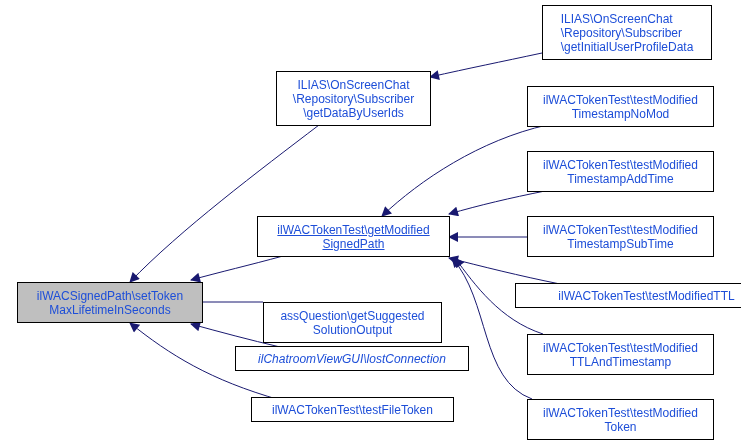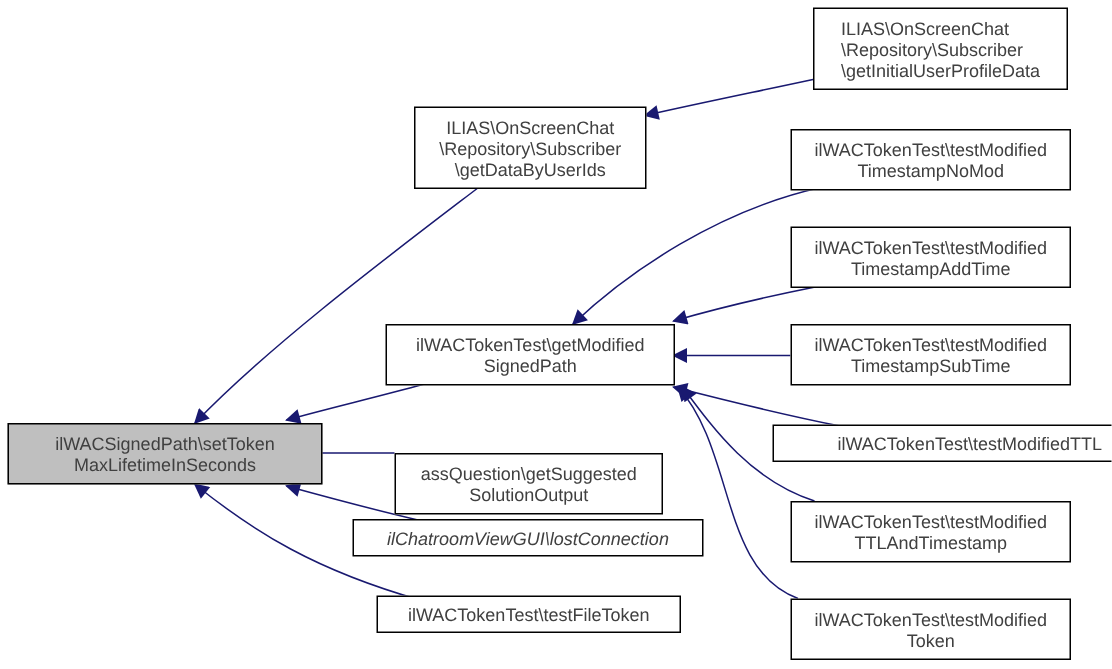--- a/index.html
+++ b/index.html
@@ -1,21 +1,21 @@
 <!DOCTYPE html>
 <html><head>
 <meta charset="utf-8">
 <style>
   html, body { margin:0; padding:0; background:#ffffff; }
   body { width:741px; height:446px; position:relative; overflow:hidden;
          font-family:"Liberation Sans", sans-serif; }
   #edges { position:absolute; left:0; top:0; width:741px; height:446px; }
   .node { position:absolute; box-sizing:border-box; border:1px solid #000;
           background:#fff; display:flex; align-items:center; justify-content:center;
-          text-align:center; font-size:12px; line-height:14px; color:#404040; cursor:pointer; }
+          text-align:center; font-size:12px; line-height:14px; color:#1d4ed8; cursor:pointer; }
   .node.main { background:#bfbfbf; }
   .node span { white-space:pre; }
 </style>
 </head>
 <body>
 
 <svg id="edges" xmlns="http://www.w3.org/2000/svg">
   <defs>
     <marker id="arrow" viewBox="0 0 10 10" refX="9" refY="5" markerWidth="12" markerHeight="10" orient="auto-start-reverse" markerUnits="userSpaceOnUse">
       <path d="M0,0 L10,5 L0,10 z" fill="#191970"></path>
@@ -31,38 +31,38 @@
   <path d="M542,53 C500,62 470,68 430,77" stroke="#191970" fill="none" marker-end="url(#arrow)"></path>
 
   <path d="M547,125 C480,140 420,180 382,216" stroke="#191970" fill="none" marker-end="url(#arrow)"></path>
   <path d="M545,191 C510,198 480,205 449,214" stroke="#191970" fill="none" marker-end="url(#arrow)"></path>
   <path d="M527,237 L449,237" stroke="#191970" fill="none" marker-end="url(#arrow)"></path>
   <path d="M560,284 C520,276 480,266 449,258" stroke="#191970" fill="none" marker-end="url(#arrow)"></path>
   <path d="M543,334 C500,320 475,285 455,258" stroke="#191970" fill="none" marker-end="url(#arrow)"></path>
   <path d="M532,399 C480,380 490,300 452,258" stroke="#191970" fill="none" marker-end="url(#arrow)"></path>
 </svg>
 
-<div class="node main" style="left:5px;top:282px;width:210px;height:41px;">
+<div class="node main" style="left:17px;top:282px;width:186px;height:41px;">
   <span>ilWACSignedPath\setToken
 MaxLifetimeInSeconds</span>
 </div>
 
 <div class="node" style="left:276px;top:71px;width:155px;height:55px;">
   <span>ILIAS\OnScreenChat
 \Repository\Subscriber
 \getDataByUserIds</span>
 </div>
 
 <div class="node" style="left:542px;top:5px;width:170px;height:55px;">
   <span style="text-align:left;">ILIAS\OnScreenChat
 \Repository\Subscriber
 \getInitialUserProfileData</span>
 </div>
 
-<div class="node" style="left:257px;top:216px;width:193px;height:41px;">
+<div class="node" style="left:257px;top:216px;width:193px;height:41px;text-decoration:underline;">
   <span>ilWACTokenTest\getModified
 SignedPath</span>
 </div>
 
 <div class="node" style="left:263px;top:282px;width:179px;height:41px;margin-top:20px;">
   <span>assQuestion\getSuggested
 SolutionOutput</span>
 </div>
 
 <div class="node" style="left:235px;top:346px;width:234px;height:25px;font-style:italic;">

